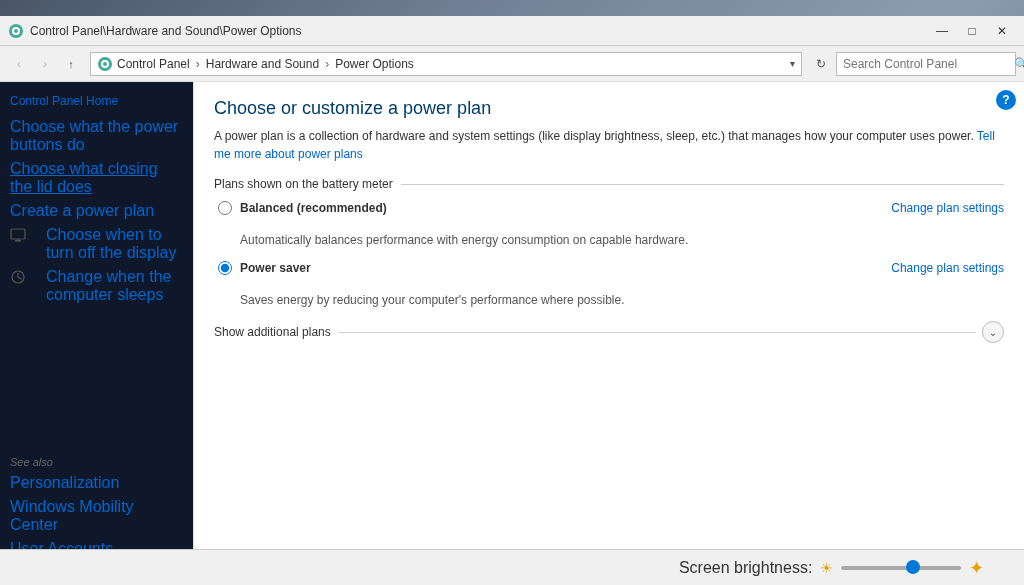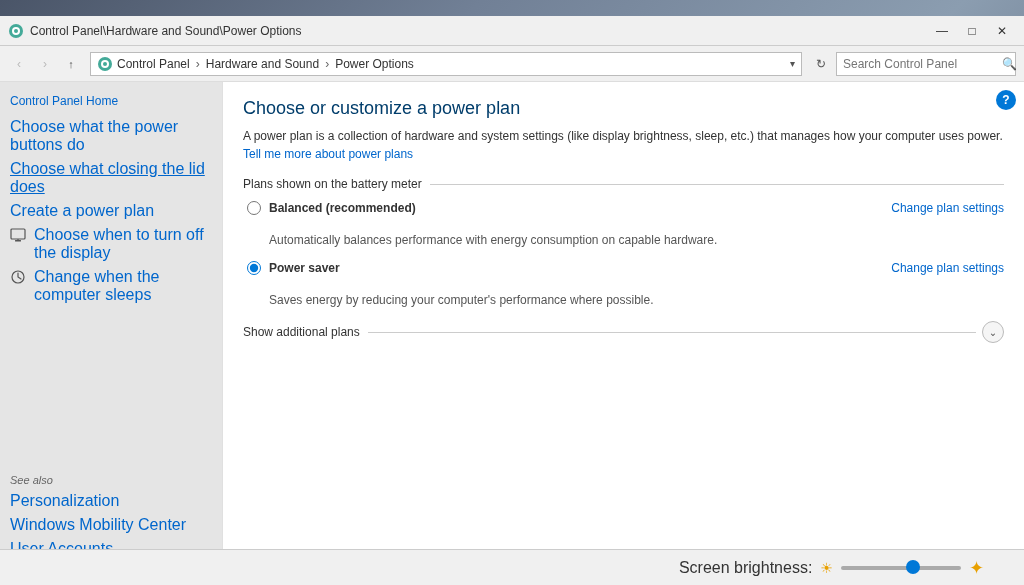--- a/index.html
+++ b/index.html
@@ -130,42 +130,42 @@
       justify-content: center;
     }
     .search-box {
       height: 24px;
       width: 180px;
       border: 1px solid #bbb;
       background: #fff;
       display: flex;
       align-items: center;
       padding: 0 6px;
-      gap: 4px;
+      gap: 16px;
     }
     .search-input {
       border: none;
       outline: none;
       font-size: 12px;
       color: #999;
       flex: 1;
       background: transparent;
     }
 
     
     .content-area {
       display: flex;
       flex: 1;
       overflow: hidden;
     }
 
     
     .sidebar {
-      width: 223px;
-      background: #e5e5e5;
+      width: 194px;
+      background: #0f172a;
       border-right: 1px solid #e0e0e0;
       padding: 12px 10px;
       flex-shrink: 0;
       display: flex;
       flex-direction: column;
     }
     .sidebar-title {
       font-size: 12px;
       font-weight: 600;
       color: #333;
@@ -177,21 +177,21 @@
       text-decoration: none;
       display: block;
       margin-bottom: 6px;
       cursor: pointer;
     }
     .sidebar-link.active { color: #0066cc; text-decoration: underline; }
     .sidebar-item-with-icon {
       display: flex;
       align-items: flex-start;
       margin-bottom: 6px;
-      gap: 8px;
+      gap: 20px;
     }
     .sidebar-item-icon {
       width: 16px;
       height: 16px;
       flex-shrink: 0;
       margin-top: 1px;
     }
     .sidebar-spacer { flex: 1; }
     .see-also {
       font-size: 11px;

